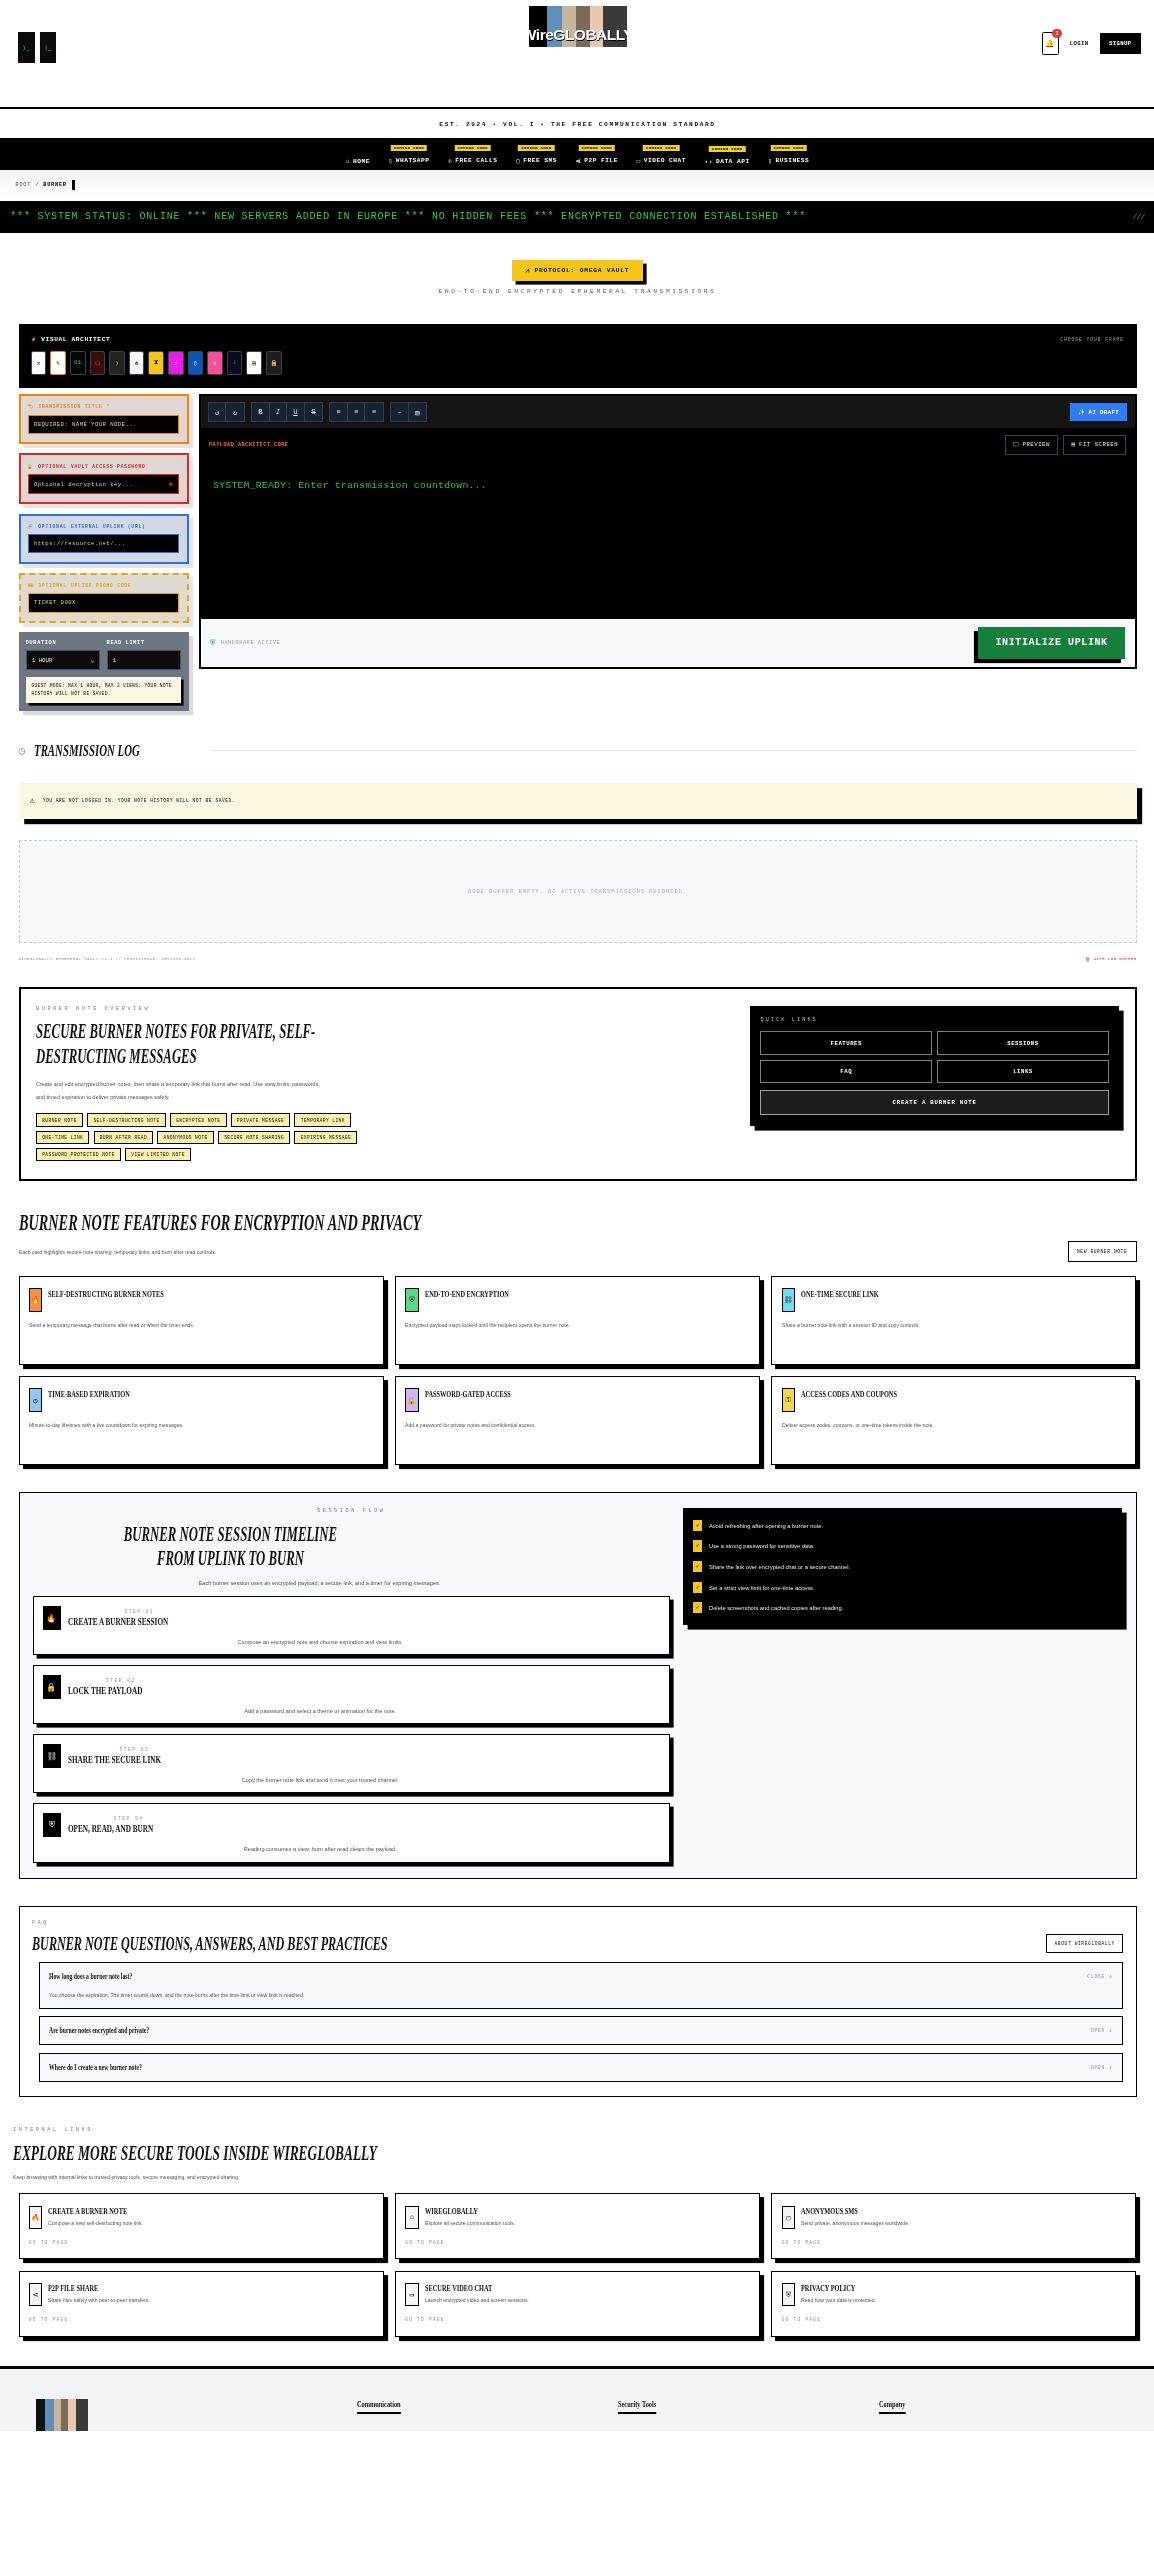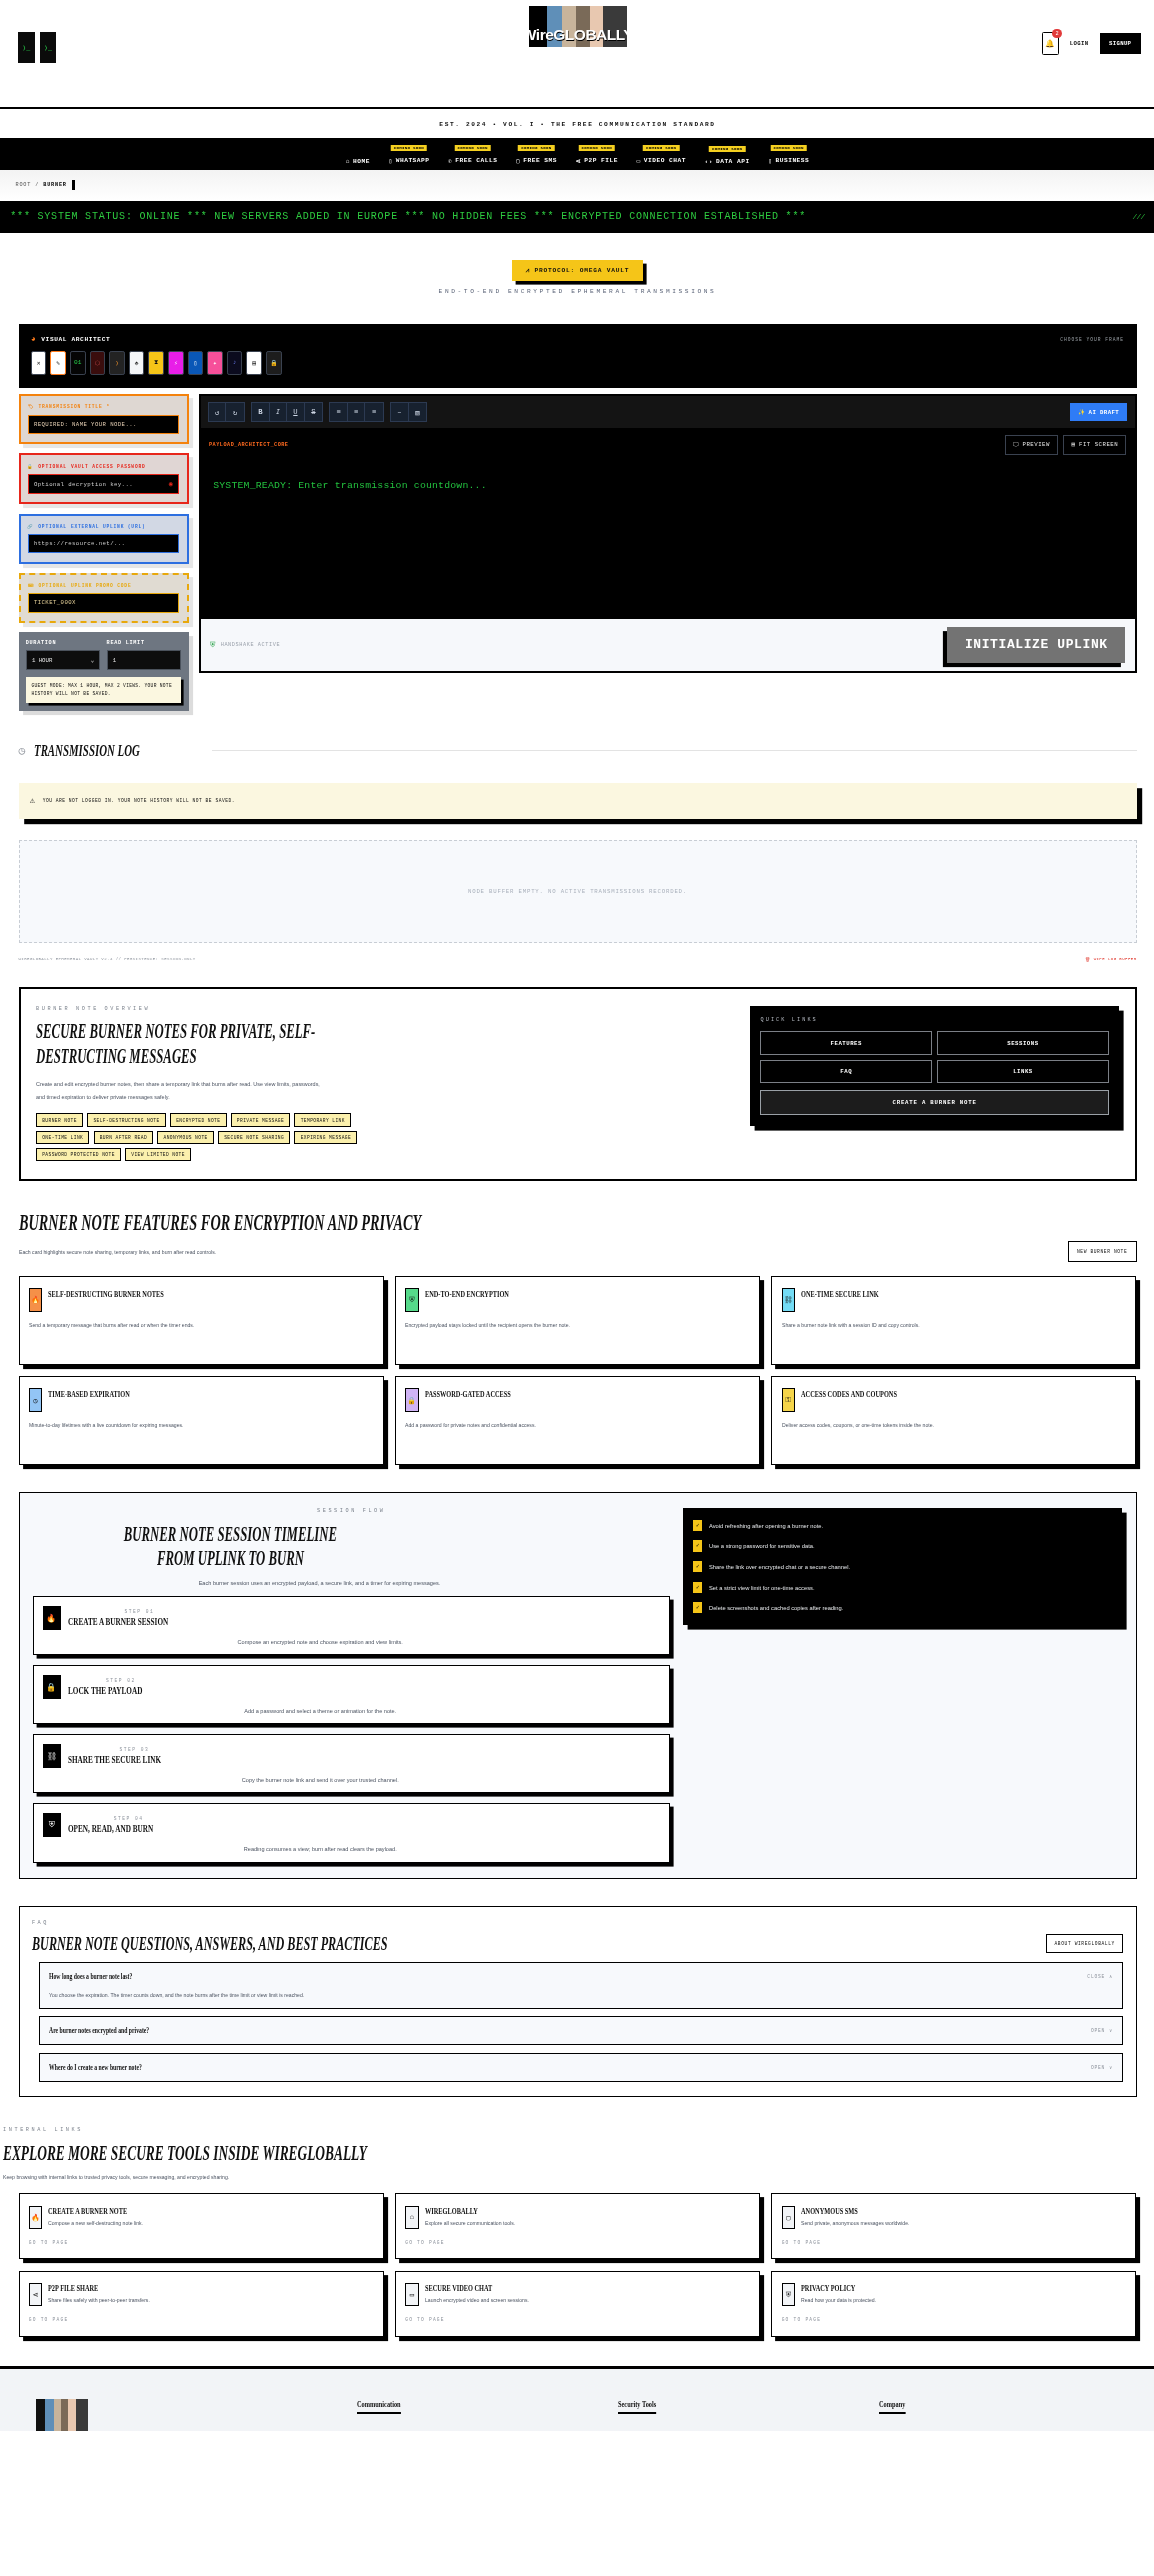--- a/index.html
+++ b/index.html
@@ -93,21 +93,21 @@
   .tbtn:last-child{border-right:none;}
   .ai-btn { margin-left:auto; background:#2f7cf6; color:#fff; font-size:5.7px; font-weight:bold; padding:5.2px 8.2px; display:flex; align-items:center; gap:3.1px; letter-spacing:0.4px;}
   .core-row { background:#000; padding:7.2px 8.2px; display:flex; align-items:center; justify-content:space-between; }
   .core-lbl { color:#ff6a1f; font-size:5.2px; font-weight:bold; letter-spacing:0.5px; }
   .core-btns { display:flex; gap:5.2px; }
   .core-btn { border:0.5px solid #3a4250; color:#e7e7e7; font-size:5.7px; padding:5.2px 7.2px; display:flex; gap:3.6px; align-items:center; letter-spacing:0.5px;}
   .editor { background:#000; min-height:155px; padding:18.5px 12.4px; }
   .editor .ph { color:#23c23f; font-size:9.8px; letter-spacing:0.2px; }
   .foot-row { background:#f6f8fb; padding:8.2px 9.3px; display:flex; align-items:center; justify-content:space-between; border-top:2.6px solid #000;}
   .hs { display:flex; align-items:center; gap:4.6px; color:#9aa1ab; font-size:5.2px; letter-spacing:0.6px;}
-  .init-btn { background:#737373; color:#fff; font-size:13px; font-weight:bold; padding:10.3px 17.5px; letter-spacing:0.6px; box-shadow:-4.1px 4.1px 0 #000;}
+  .init-btn { background:#15803d; color:#fff; font-size:10px; font-weight:bold; padding:10.3px 17.5px; letter-spacing:0.6px; box-shadow:-4.1px 4.1px 0 #000;}
 
   
   .sect { margin:29px 18.5px 0; }
   .sect-h { display:flex; align-items:center; gap:8.2px; }
   .sect-h .icn { font-size:11.3px; color:#8d929a; }
   .sect-h .ttl { font-family:"Liberation Serif",serif; font-style:italic; font-weight:bold; font-size:17.5px; transform:scaleX(0.62); transform-origin:left center; white-space:nowrap; }
   .sect-h .rule { flex:1; height:1px; background:#e3e3e3; }
   .log-warn { background:#fbf7e0; padding:12.4px 11.3px; margin-top:21.6px; box-shadow:5.2px 5.2px 0 #000; display:flex; align-items:center; gap:7.2px; font-size:4.6px; letter-spacing:0.5px;}
   .log-empty { border:1.5px dashed #c8cdd4; background:#f7f9fc; height:103px; margin-top:21.6px; display:flex; align-items:center; justify-content:center; color:#a9b0bb; font-size:5.7px; letter-spacing:0.8px;}
   .log-foot { display:flex; justify-content:space-between; align-items:center; margin-top:13.4px; font-size:4.1px; letter-spacing:0.4px; color:#8e949d;}
@@ -164,21 +164,21 @@
   .faq-top { display:flex; align-items:center; justify-content:space-between; margin-top:6.2px;}
   .faq-h { font-family:"Liberation Serif",serif; font-style:italic; font-weight:bold; font-size:19.6px; transform:scaleX(0.62); transform-origin:left center; white-space:nowrap;}
   .abt-btn { border:1px solid #000; font-size:4.6px; padding:6.2px 7.2px; letter-spacing:0.6px; }
   .faq-item { border:1.5px solid #000; background:#f7f9fc; margin-top:7.2px; padding:9.3px 9.3px;margin-left:7px;}
   .faq-q-row { display:flex; align-items:center; justify-content:space-between;}
   .faq-q { font-family:"Liberation Serif",serif; font-weight:bold; font-size:8.2px; transform:scaleX(0.7); transform-origin:left center;}
   .faq-st { font-size:4.6px; letter-spacing:0.8px; color:#8d939c; display:flex; gap:4.1px; align-items:center;}
   .faq-a { font-family:"Liberation Sans",sans-serif; color:#4a5260; font-size:5.7px; margin-top:11.3px; transform:scaleX(0.9); transform-origin:left center;}
 
   
-  .lnk-head { margin:30px 3px 0; }
+  .lnk-head { margin:30px 13px 0; }
   .lnk-h { font-family:"Liberation Serif",serif; font-style:italic; font-weight:bold; font-size:21.6px; transform:scaleX(0.62); transform-origin:left center; white-space:nowrap; margin-top:8.2px;}
   .lnk-p { font-family:"Liberation Sans",sans-serif; color:#4a5260; font-size:5.7px; margin-top:8.2px; transform:scaleX(0.9); transform-origin:left center;}
   .lgrid { margin:13.4px 18.5px 0; display:grid; grid-template-columns:repeat(3,1fr); gap:11.3px;}
   .lcard { border:1.5px solid #000; background:#fff; padding:11.3px 9.3px; box-shadow:4.1px 4.1px 0 #000; min-height:66px; }
   .lc-row { display:flex; gap:6.2px; align-items:flex-start;}
   .lc-ico { width:13.4px; height:23px; border:1px solid #000; background:#f2f4f7; display:flex; align-items:center; justify-content:center; font-size:7.2px; flex:0 0 13.4px;}
   .lc-t { font-family:"Liberation Serif",serif; font-weight:bold; font-size:8.8px; transform:scaleX(0.72); transform-origin:left center;}
   .lc-p { font-family:"Liberation Sans",sans-serif; color:#4a5260; font-size:5.7px; margin-top:4.1px; transform:scaleX(0.9); transform-origin:left center;}
   .lc-go { font-size:4.6px; letter-spacing:1.2px; color:#8d939c; margin-top:11.3px;}
 

